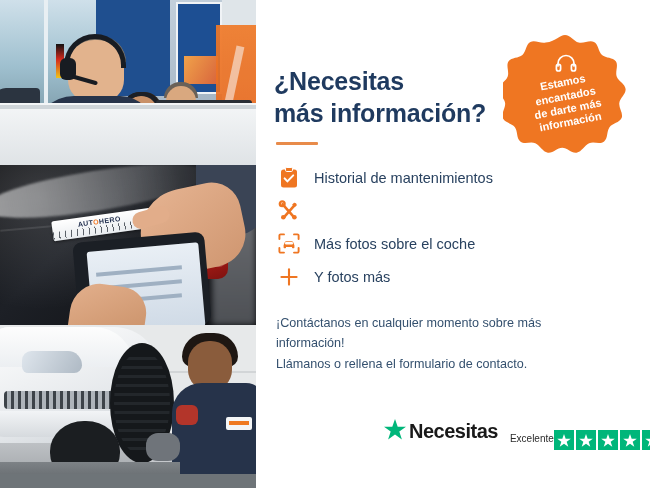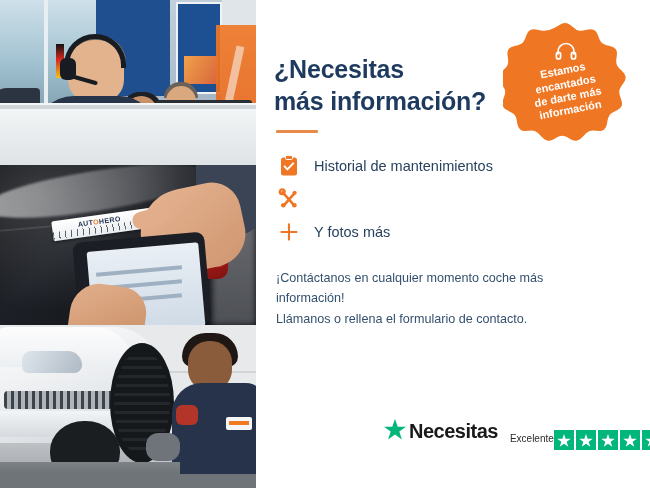--- a/index.html
+++ b/index.html
@@ -164,20 +164,21 @@
   .p3 .lift { position:absolute; left:0; bottom:0; width:180px; height:26px;
       background:linear-gradient(180deg,#7d8286,#5b6064); }
   .p3 .floor { position:absolute; left:0; bottom:0; width:256px; height:14px; background:#6e7478; }
 
   
   .content {
     position: relative;
     flex: 1 1 auto;
     padding: 54px 37px 0 18px;
     background: #ffffff;
+    margin-top: 12px;
   }
   .headline {
     color: #1f3a5f;
     font-size: 25px;
     font-weight: bold;
     line-height: 1.26;
     letter-spacing: -.2px;
     max-width: 230px;
   }
   .rule {
@@ -398,36 +399,51 @@
             </g>
             <circle cx="4.2" cy="3.8" r="2.4" fill="none" stroke="#ef7622" stroke-width="2.3"></circle>
             <path d="M16.2 2.6l2.6 2.6-2.1 2.1-2.6-2.6z" fill="#ef7622"></path>
             <circle cx="16.4" cy="17.3" r="2.3" fill="#ef7622"></circle>
             <circle cx="5.3" cy="17.3" r="2.3" fill="#ef7622"></circle>
           </svg>
         </span>
       </li>
 
 
+      <li class="feature">
+        <span class="ico">
+          <svg width="22" height="21" viewBox="0 0 22 21">
+            <g fill="none" stroke="#ef7622" stroke-width="1.9" stroke-linecap="round">
+              <path d="M1.4 6V2.6A1.2 1.2 0 012.6 1.4H6"></path>
+              <path d="M16 1.4h3.4a1.2 1.2 0 011.2 1.2V6"></path>
+              <path d="M20.6 15v3.4a1.2 1.2 0 01-1.2 1.2H16"></path>
+              <path d="M6 19.6H2.6a1.2 1.2 0 01-1.2-1.2V15"></path>
+            </g>
+            <path d="M5.6 12.2l1.3-3.1a1.5 1.5 0 011.4-.9h5.4a1.5 1.5 0 011.4.9l1.3 3.1v2.3a.7.7 0 01-.7.7h-1a.7.7 0 01-.7-.7v-.6H8v.6a.7.7 0 01-.7.7h-1a.7.7 0 01-.7-.7z" fill="#ef7622"></path>
+            <rect x="7" y="9.1" width="8" height="2.3" rx="1" fill="#ffffff"></rect>
+          </svg>
+        </span>
+        <span class="lbl">Más fotos sobre el coche</span>
+      </li>
 
       <li class="feature">
         <span class="ico">
           <svg width="22" height="22" viewBox="0 0 22 22">
             <g stroke="#ef7622" stroke-width="2.1" stroke-linecap="round">
               <path d="M11 3.4v15.2"></path>
                 <path d="M3.4 11h15.2"></path>
             </g>
           </svg>
         </span>
         <span class="lbl">Y fotos más</span>
       </li>
     </ul>
 
     <p class="contact">
-      <span>¡Contáctanos en cualquier momento coche más información!</span><br>
+      <span>¡Contáctanos en cualquier momento sobre más información!</span><br>
       <span>Llámanos o rellena el formulario de contacto.</span>
     </p>
 
     <div class="badge">
       <svg width="124" height="124" viewBox="0 0 124 124">
         <path fill="#ef7622" d="M62 3c5.3 0 8.6 6.3 13.7 7.6 5.2 1.3 10.7-3 15.3-.6 4.6 2.4 4.1 9.5 8 12.9 3.9 3.4 10.9 2.1 13.8 6.4 2.9 4.3-.8 10.3.9 15.2 1.7 4.9 8.4 7.2 8.9 12.5.5 5.3-5.6 8.8-6.3 14-.7 5.2 4.3 10.3 2.3 15.1-2 4.8-9.1 5-12.1 9.2-3 4.2-1.4 11-5.4 14.2-4 3.2-10.3-.2-15 1.8-4.7 2-7.3 8.6-12.5 9.4-5.2.8-9.2-5-14.4-5-5.2 0-9.2 5.8-14.4 5-5.2-.8-7.8-7.4-12.5-9.4-4.7-2-11 1.4-15-1.8-4-3.2-2.4-10-5.4-14.2-3-4.2-10.1-4.4-12.1-9.2-2-4.8 3-9.9 2.3-15.1-.7-5.2-6.8-8.7-6.3-14 .5-5.3 7.2-7.6 8.9-12.5 1.7-4.9-2-10.9.9-15.2 2.9-4.3 9.9-3 13.8-6.4 3.9-3.4 3.4-10.5 8-12.9 4.6-2.4 10.1 1.9 15.3.6C53.4 9.3 56.7 3 62 3z"></path>
       </svg>
       <span class="headset">
         <svg width="22" height="18" viewBox="0 0 22 18">
           <path d="M3 12V9.5a8 8 0 0116 0V12" fill="none" stroke="#ffffff" stroke-width="1.7" stroke-linecap="round"></path>

